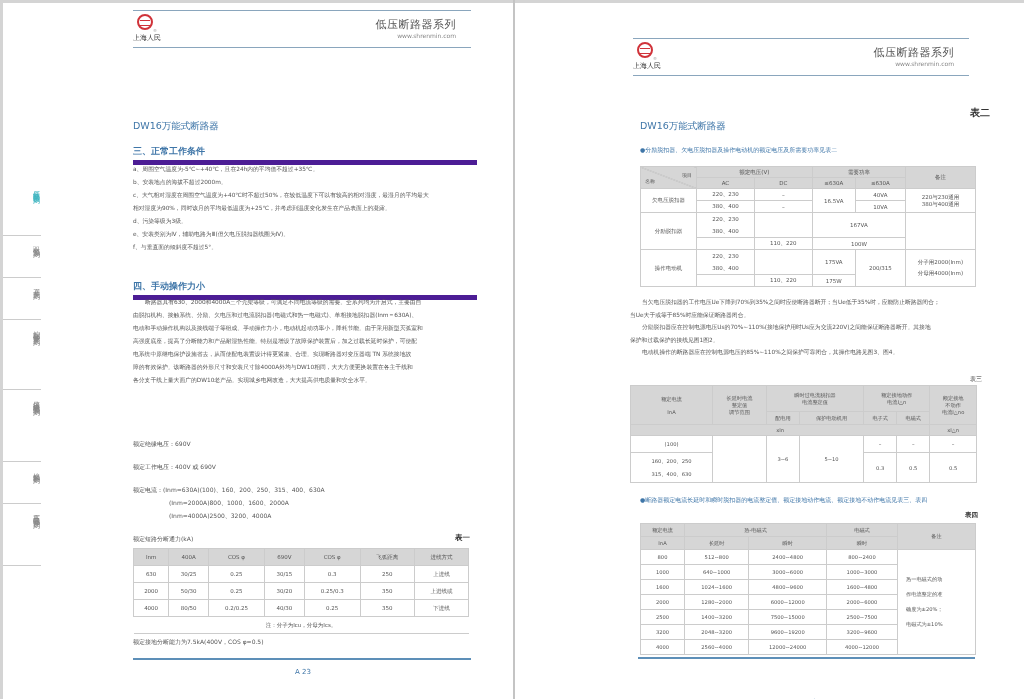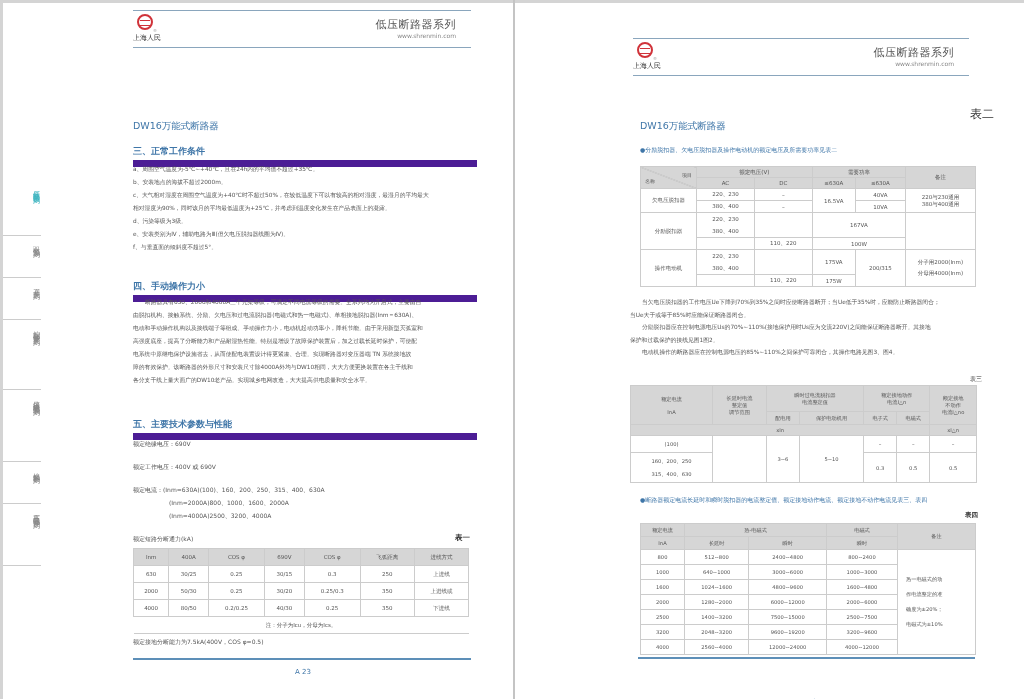--- a/index.html
+++ b/index.html
@@ -15,21 +15,21 @@
   .logo-circle::after { content: ""; position: absolute; left: 1px; top: 4px; width: 10px; height: 4px; border-top: 1.5px solid #d0333a; border-bottom: 1.5px solid #d0333a; }
   .logo-text { position: absolute; left: 0; top: 19px; font-size: 7px; color: #333; white-space: nowrap; }
   .reg { position: absolute; left: 20px; top: 14px; font-size: 4px; color: #999; }
   .hdr-title { position: absolute; right: 15px; top: 6px; font-size: 11px; color: #555; letter-spacing: 0.5px; }
   .hdr-url { position: absolute; right: 15px; top: 21px; font-size: 6px; color: #888; }
   .side-tab { position: absolute; left: -3px; top: 112px; width: 76px; height: 65px; background: #3fb5c0; color: #fff; font-family: "Liberation Sans", sans-serif; font-weight: bold; font-size: 8px; line-height: 11px; padding: 10px 0 0 22px; }
   .side-nav { position: absolute; left: 0; top: 177px; width: 38px; }
   .side-item { border-bottom: 1px solid #ccc; font-size: 7px; color: #888; writing-mode: vertical-rl; text-orientation: upright; padding: 5px 0 5px 12px; width: 38px; letter-spacing: 1px; line-height: 10px; }
   .side-item.active { color: #3fb5c0; }
   .doc-title { position: absolute; font-size: 9.5px; color: #3f76a8; }
-  .sec-title { position: absolute; font-size: 9px; color: #3f76a8; font-weight: bold; width: 344px; border-bottom: 7px solid #4c1d95; padding-bottom: 2px; }
+  .sec-title { position: absolute; font-size: 9px; color: #3f76a8; font-weight: bold; width: 344px; border-bottom: 5px solid #4c1d95; padding-bottom: 2px; }
   .para { position: absolute; font-size: 6px; color: #555; line-height: 13px; }
   .list-item { font-size: 5.8px; color: #555; line-height: 13px; }
   table { border-collapse: collapse; position: absolute; font-size: 5.5px; color: #555; }
   td, th { border: 1px solid #ccc; text-align: center; font-weight: normal; }
   th { background: #d6d6d6; }
   .tbl-label { position: absolute; font-size: 6px; color: #555; }
   .tbl-no { position: absolute; font-size: 7.5px; color: #333; font-weight: bold; }
   .footer-line { position: absolute; height: 1.5px; background: #5d8fb8; }
   .pagenum { position: absolute; font-size: 7px; color: #3f76a8; }
   .bullet-line { position: absolute; font-size: 6px; color: #3f76a8; }
@@ -79,21 +79,20 @@
   <div class="para" style="left:130px; top:293px; width:345px;">
     <div class="list-item" style="padding-left:12px;">断路器具有630、2000和4000A三个壳架等级，可满足不同电流等级的需要。全系列均为开启式，主要由自</div>
     <div class="list-item">由脱扣机构、接触系统、分励、欠电压和过电流脱扣器(电磁式和热一电磁式)、单相接地脱扣器(Inm＝630A)、</div>
     <div class="list-item">电动和手动操作机构以及接线端子等组成。手动操作力小，电动机起动功率小，降耗节能。由于采用新型灭弧室和</div>
     <div class="list-item">高强度底座，提高了分断能力和产品耐湿热性能。特别是增设了故障保护装置后，加之过载长延时保护，可使配</div>
     <div class="list-item">电系统中原继电保护设施省去，从而使配电装置设计得更紧凑、合理。实现断路器对变压器端 TN 系统接地故</div>
     <div class="list-item">障的有效保护。该断路器的外形尺寸和安装尺寸除4000A外均与DW10相同，大大方便更换装置在各主干线和</div>
     <div class="list-item">各分支干线上量大面广的DW10老产品。实现城乡电网改造，大大提高供电质量和安全水平。</div>
   </div>
 
-  <div class="sec-title" style="left:130px; top:415px;">五、主要技术参数与性能</div>
   <div class="para" style="left:130px; top:434px;">额定绝缘电压：690V</div>
   <div class="para" style="left:130px; top:457px;">额定工作电压：400V 或 690V</div>
   <div class="para" style="left:130px; top:480px;">额定电流：(Inm=630A)(100)、160、200、250、315、400、630A</div>
   <div class="para" style="left:166px; top:493px;">(Inm=2000A)800、1000、1600、2000A</div>
   <div class="para" style="left:166px; top:506px;">(Inm=4000A)2500、3200、4000A</div>
 
   <div class="tbl-label" style="left:130px; top:532px;">额定短路分断通力(kA)</div>
   <div class="tbl-no" style="left:452px; top:530px;">表一</div>
   <table style="left:130px; top:545px; width:336px;">
     <tbody>
@@ -148,21 +147,21 @@
   <div class="hdr">
     <div class="logo">
       <div class="logo-circle"></div>
       <span class="reg">®</span>
       <span class="logo-text">上海人民</span>
     </div>
     <div class="hdr-title">低压断路器系列</div>
     <div class="hdr-url">www.shrenmin.com</div>
   </div>
 
-  <div class="tbl-no" style="left:455px; top:103px; font-weight:normal; font-size:12px;">表二</div>
+  <div class="tbl-no" style="left:455px; top:103px; font-weight:bold; font-size:10px;">表二</div>
   <div class="doc-title" style="left:125px; top:117px;">DW16万能式断路器</div>
   <div class="bullet-line" style="left:125px; top:143px;">●分励脱扣器、欠电压脱扣器及操作电动机的额定电压及所需要功率见表二</div>
 
   <table style="left:125px; top:163px; width:336px;">
     <tbody>
         <tr style="height:11px;">
       <th rowspan="2" style="width:56px; position:relative; background:#d6d6d6; background-image:linear-gradient(to top right, transparent 49%, #aaa 50%, transparent 51%);">
         <div style="text-align:right; font-size:5px; padding-right:4px;">项目</div>
         <div style="text-align:left; font-size:5px; padding-left:4px;">名称</div>
       </th>

